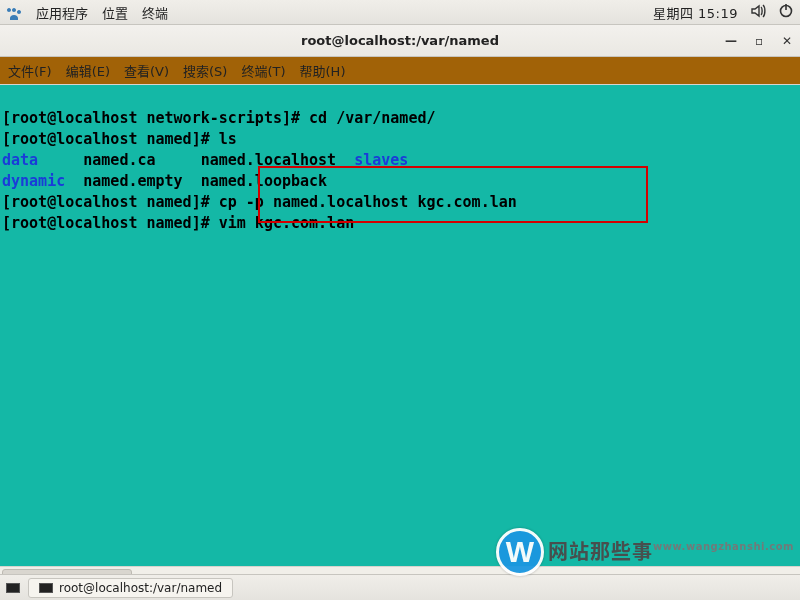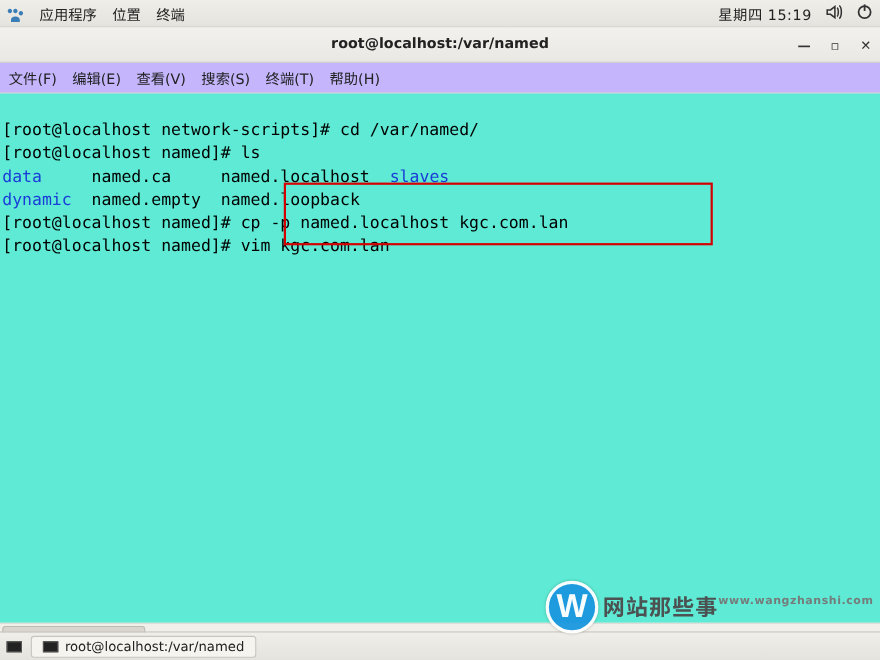--- a/index.html
+++ b/index.html
@@ -33,40 +33,41 @@
     align-items: center;
     justify-content: center;
     position: relative;
     font-weight: bold;
     color: #222;
   }
   .winctl { position: absolute; right: 6px; top: 0; height: 100%; display: flex; align-items: center; gap: 14px; }
   .winctl span { width:14px; text-align:center; font-size:12px; color:#333; cursor:pointer; }
   .menubar {
     height: 28px;
-    background: #c4b5fd;
+    background: #a16207;
     border-bottom: 1px solid #d6d4ce;
     display: flex;
     align-items: center;
     padding: 0 8px;
     gap: 14px;
     color: #222;
   }
   .menubar span { cursor: pointer; }
   .terminal {
     font-family: "DejaVu Sans Mono", "Noto Sans Mono CJK SC", monospace;
     font-size: 15px;
     line-height: 21px;
-    background: #5eead4;
+    background: #14b8a6;
     color: #000;
     padding: 2px 2px 0 2px;
     white-space: pre;
     position: relative;
     height: 481px;
     overflow: hidden;
+    font-weight: bold;
   }
   .terminal .blue { color: #1a3cd8; }
   .highlight-box {
     position: absolute;
     border: 2px solid #d40000;
     left: 258px;
     top: 81px;
     width: 390px;
     height: 57px;
     pointer-events: none;

